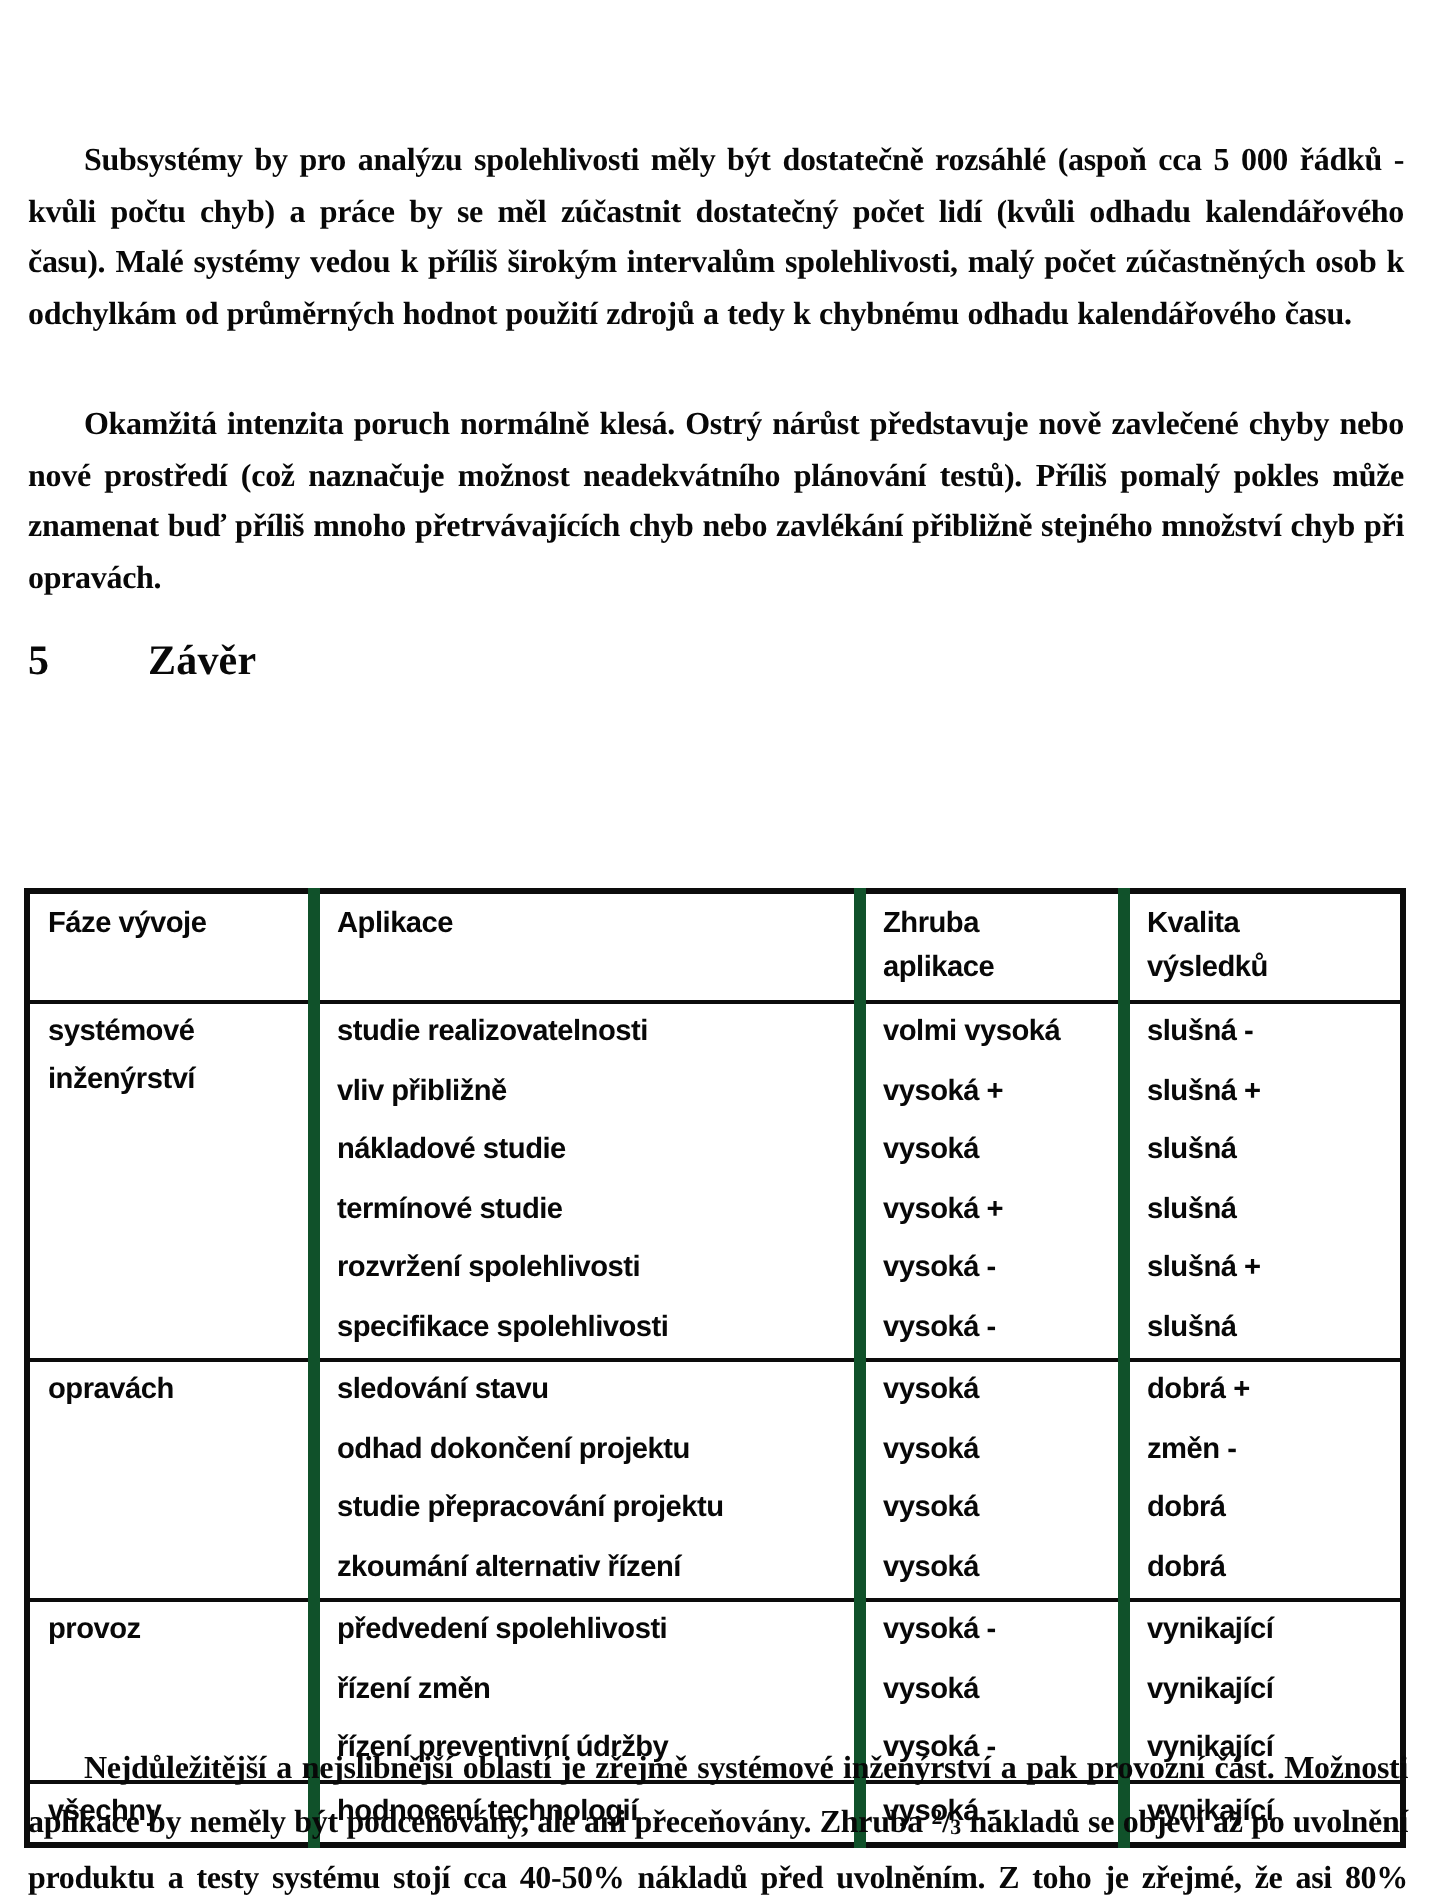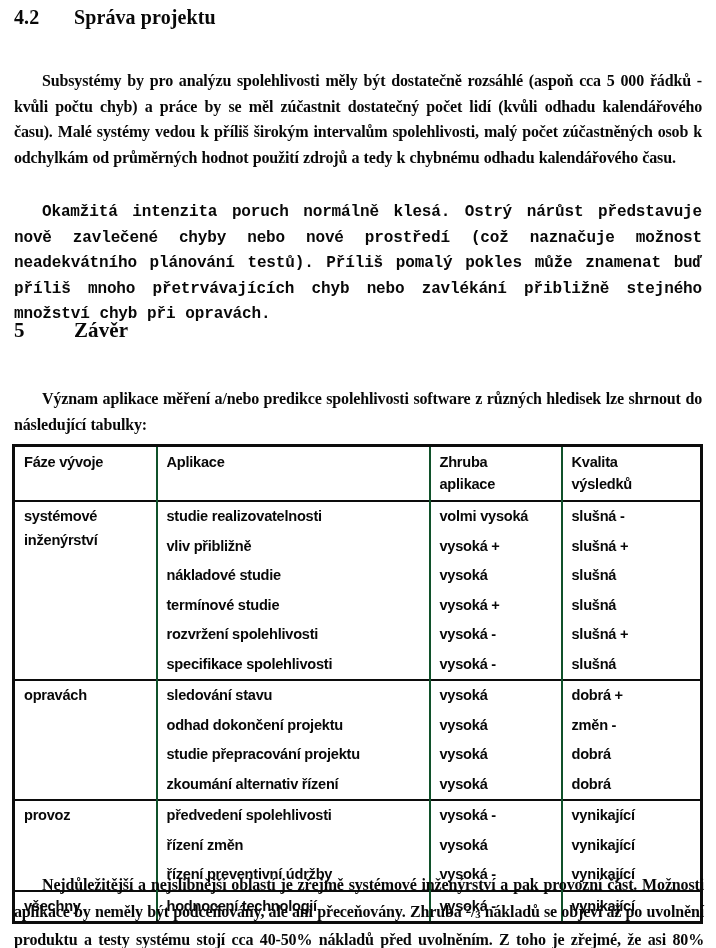--- a/index.html
+++ b/index.html
@@ -67,21 +67,21 @@
     font-weight: 600;
     letter-spacing: -0.15px;
     word-spacing: 0.4px;
   }
   .body-par .indent-first {
     display: inline-block;
     width: 28px;
   }
 
   #par-1 { left: 14px; top: 52px; width: 688px; }
-  #par-2 { left: 14px; top: 184px; width: 688px; font-family: Liberation Mono, monospace; }
+  #par-2 { left: 14px; top: 184px; width: 688px; }
   #par-3 { left: 14px; top: 370px; width: 688px; }
   #par-4 { left: 14px; top: 856px; width: 690px; line-height: 25px; }
 
   sup.frac-num { font-size: 0.68em; vertical-align: 0.38em; }
   sub.frac-den { font-size: 0.68em; vertical-align: -0.1em; }
   .frac-slash { font-size: 0.95em; }
 
   
   #results-table-wrap {
     position: absolute;
@@ -115,21 +115,21 @@
   
   table.results {
     border-left: 3px solid #101010;
     border-right: 3px solid #101010;
     border-top: 3px solid #101010;
     border-bottom: 3px solid #101010;
   }
 
   
   table.results .vr {
-    border-left: 2px solid #14532d;
+    border-left: 6px solid #14532d;
   }
 
   
   tr.group-start > td,
   tr.group-start > th {
     border-top: 2px solid #101010;
   }
   thead tr > th {
     border-bottom: 0;
   }
@@ -152,35 +152,30 @@
   
   .scan {
     filter: contrast(1.04);
   }
 </style>
 </head>
 <body>
 
 <div class="page scan">
 
-  <h2 class="section-heading" id="heading-4-2">
-    <span class="num">4.2</span>
-    <span class="ttl">Správa projektu</span>
-  </h2>
 
   <p class="body-par" id="par-1"><span class="indent-first"></span><span>Subsystémy by pro analýzu spolehlivosti měly být dostatečně rozsáhlé (aspoň cca 5 000 řádků - kvůli počtu chyb) a práce by se měl zúčastnit dostatečný počet lidí (kvůli odhadu kalendářového času). Malé systémy vedou k příliš širokým intervalům spolehlivosti, malý počet zúčastněných osob k odchylkám od průměrných hodnot použití zdrojů a tedy k chybnému odhadu kalendářového času.</span></p>
 
   <p class="body-par" id="par-2"><span class="indent-first"></span><span>Okamžitá intenzita poruch normálně klesá. Ostrý nárůst představuje nově zavlečené chyby nebo nové prostředí (což naznačuje možnost neadekvátního plánování testů). Příliš pomalý pokles může znamenat buď příliš mnoho přetrvávajících chyb nebo zavlékání přibližně stejného množství chyb při opravách.</span></p>
 
   <h2 class="section-heading" id="heading-5">
     <span class="num">5</span>
     <span class="ttl">Závěr</span>
   </h2>
 
-  <p class="body-par" id="par-3"><span class="indent-first"></span><span>Význam aplikace měření a/nebo predikce spolehlivosti software z různých hledisek lze shrnout do následující tabulky:</span></p>
 
   <div id="results-table-wrap">
     <table class="results">
       <colgroup>
         <col class="c1">
           <col class="c2">
           <col class="c3">
           <col class="c4">
       </colgroup>
       <thead>

